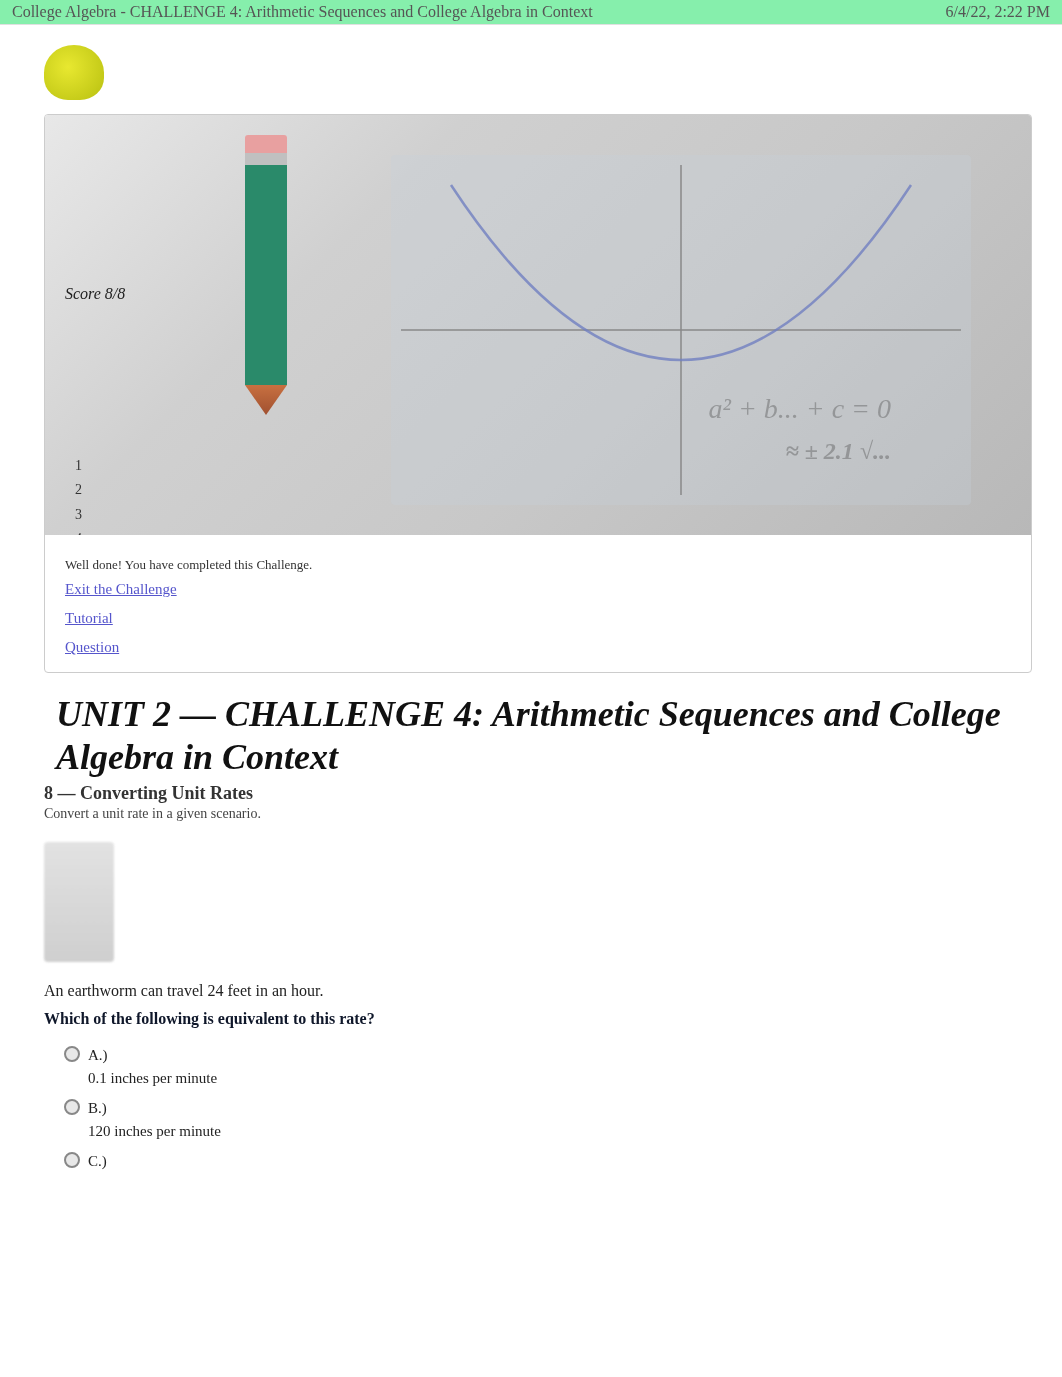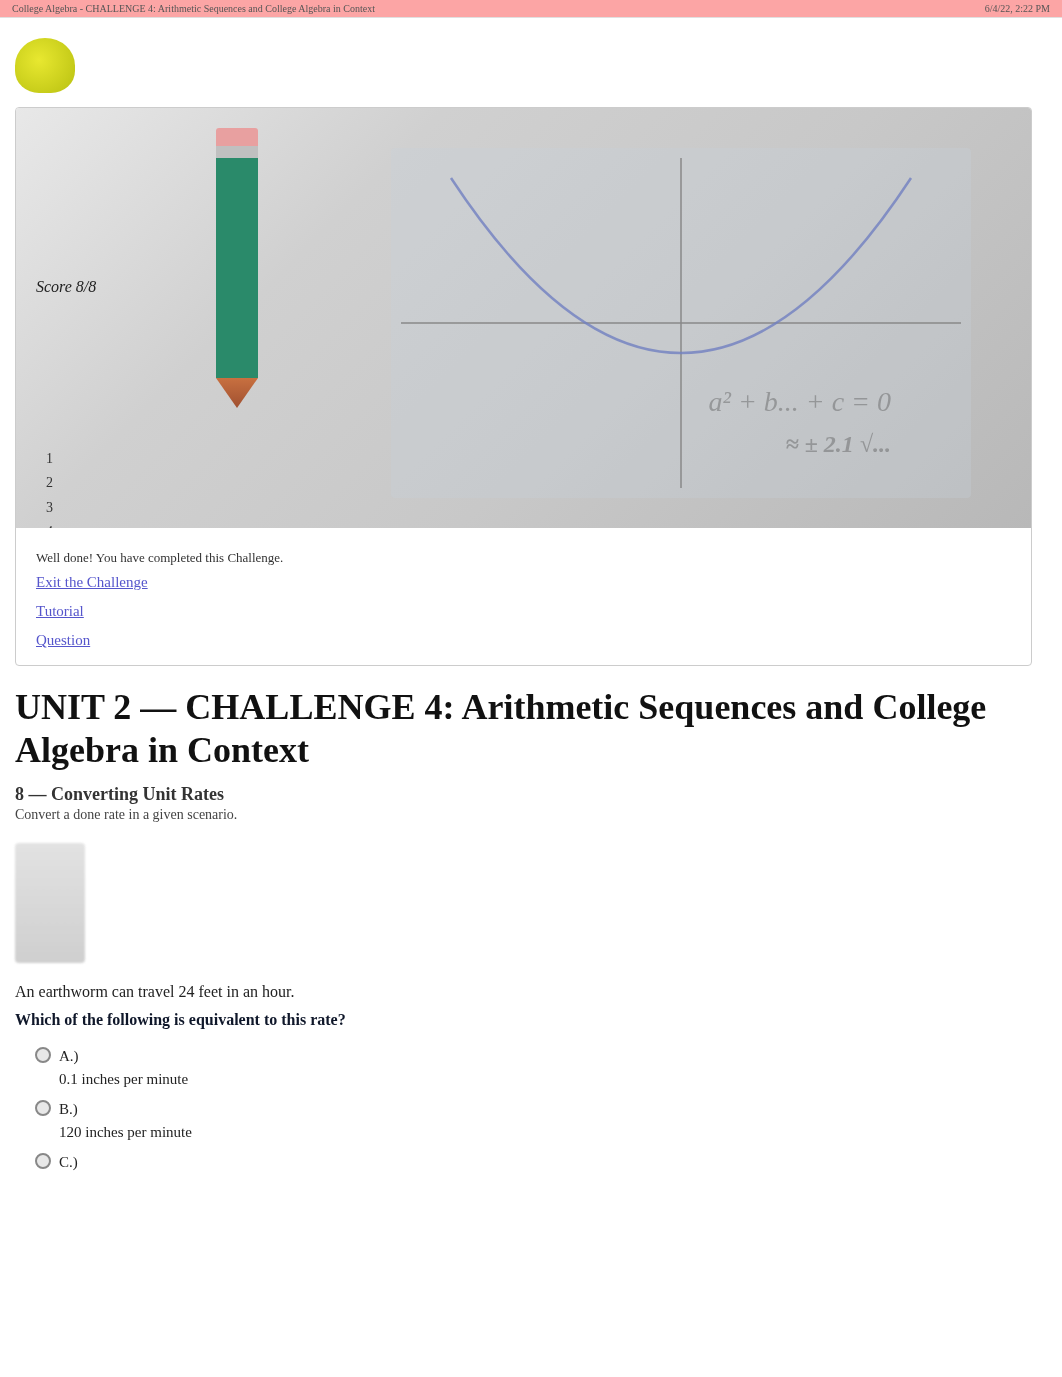--- a/index.html
+++ b/index.html
@@ -5,21 +5,21 @@
     * { box-sizing: border-box; margin: 0; padding: 0; }
     body {
       font-family: Georgia, 'Times New Roman', serif;
       background: #fff;
       color: #222;
       font-size: 15px;
       width: 1062px;
     }
 
     .page-content {
-      padding: 20px 30px 40px 15px;
+      padding: 20px 30px 40px 44px;
     }
 
     .logo-area {
       margin-bottom: 10px;
     }
 
     .logo-circle {
       width: 60px;
       height: 55px;
       background: radial-gradient(circle at 40% 40%, #e8e830, #b8c010);
@@ -137,29 +137,30 @@
       color: #5555cc;
       text-decoration: underline;
       cursor: pointer;
       font-size: 15px;
     }
 
     .unit-title {
       font-size: 36px;
       font-weight: bold;
       color: #111;
-      margin: 20px 0 0 0;
+      margin: 20px 0 0 12px;
       line-height: 1.2;
+      font-style: italic;
     }
 
     .question-subtitle {
       font-size: 18px;
       font-weight: bold;
       color: #333;
-      margin: 12px 0 2px 0;
+      margin: 4px 0 2px 0;
     }
 
     .skill-description {
       font-size: 14px;
       color: #444;
       margin-bottom: 20px;
     }
 
     
     .blurred-image-area {
@@ -211,24 +212,24 @@
 
     .option-text {
       display: flex;
       flex-direction: column;
       line-height: 1.5;
     }
 
     .page-title-bar {
       display: flex;
       justify-content: space-between;
-      font-size: 10px;
+      font-size: 16px;
       color: #555;
       padding: 3px 12px;
-      background: #fca5a5;
+      background: #86efac;
       border-bottom: 1px solid #e0e0e0;
     }
   </style>
 </head>
 <body>
 
 <div class="page-title-bar">
   <span>College Algebra - CHALLENGE 4: Arithmetic Sequences and College Algebra in Context</span>
   <span>6/4/22, 2:22 PM</span>
 </div>
@@ -289,21 +290,21 @@
         <a class="link-item">Tutorial</a>
         <a class="link-item">Question</a>
       </div>
     </div>
   </div>
 
   <h1 class="unit-title">UNIT 2 — CHALLENGE 4: Arithmetic Sequences and College Algebra in Context</h1>
 
   <div class="question-subtitle">8 — Converting Unit Rates</div>
 
-  <p class="skill-description">Convert a done rate in a given scenario.</p>
+  <p class="skill-description">Convert a unit rate in a given scenario.</p>
 
   <div class="blurred-image-area"></div>
 
   <p class="question-text">An earthworm can travel 24 feet in an hour.</p>
 
   <p class="question-bold">Which of the following is equivalent to this rate?</p>
 
   <div class="answer-options">
 
     <div class="answer-option">

